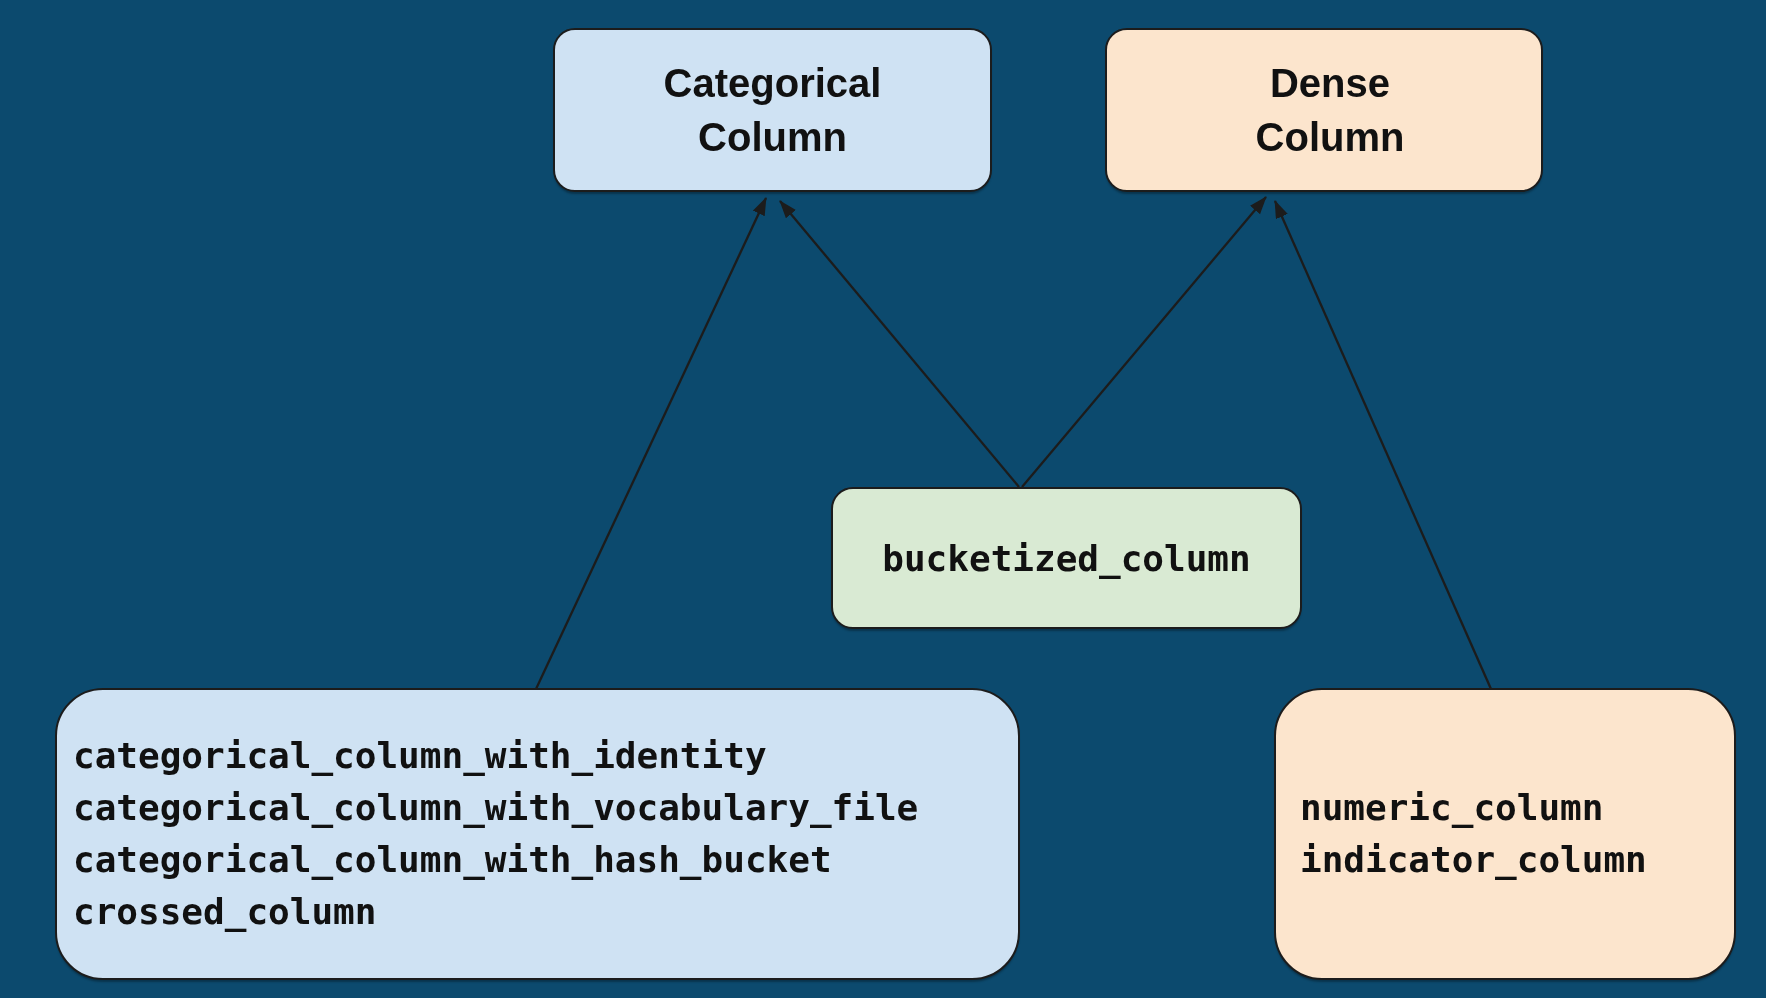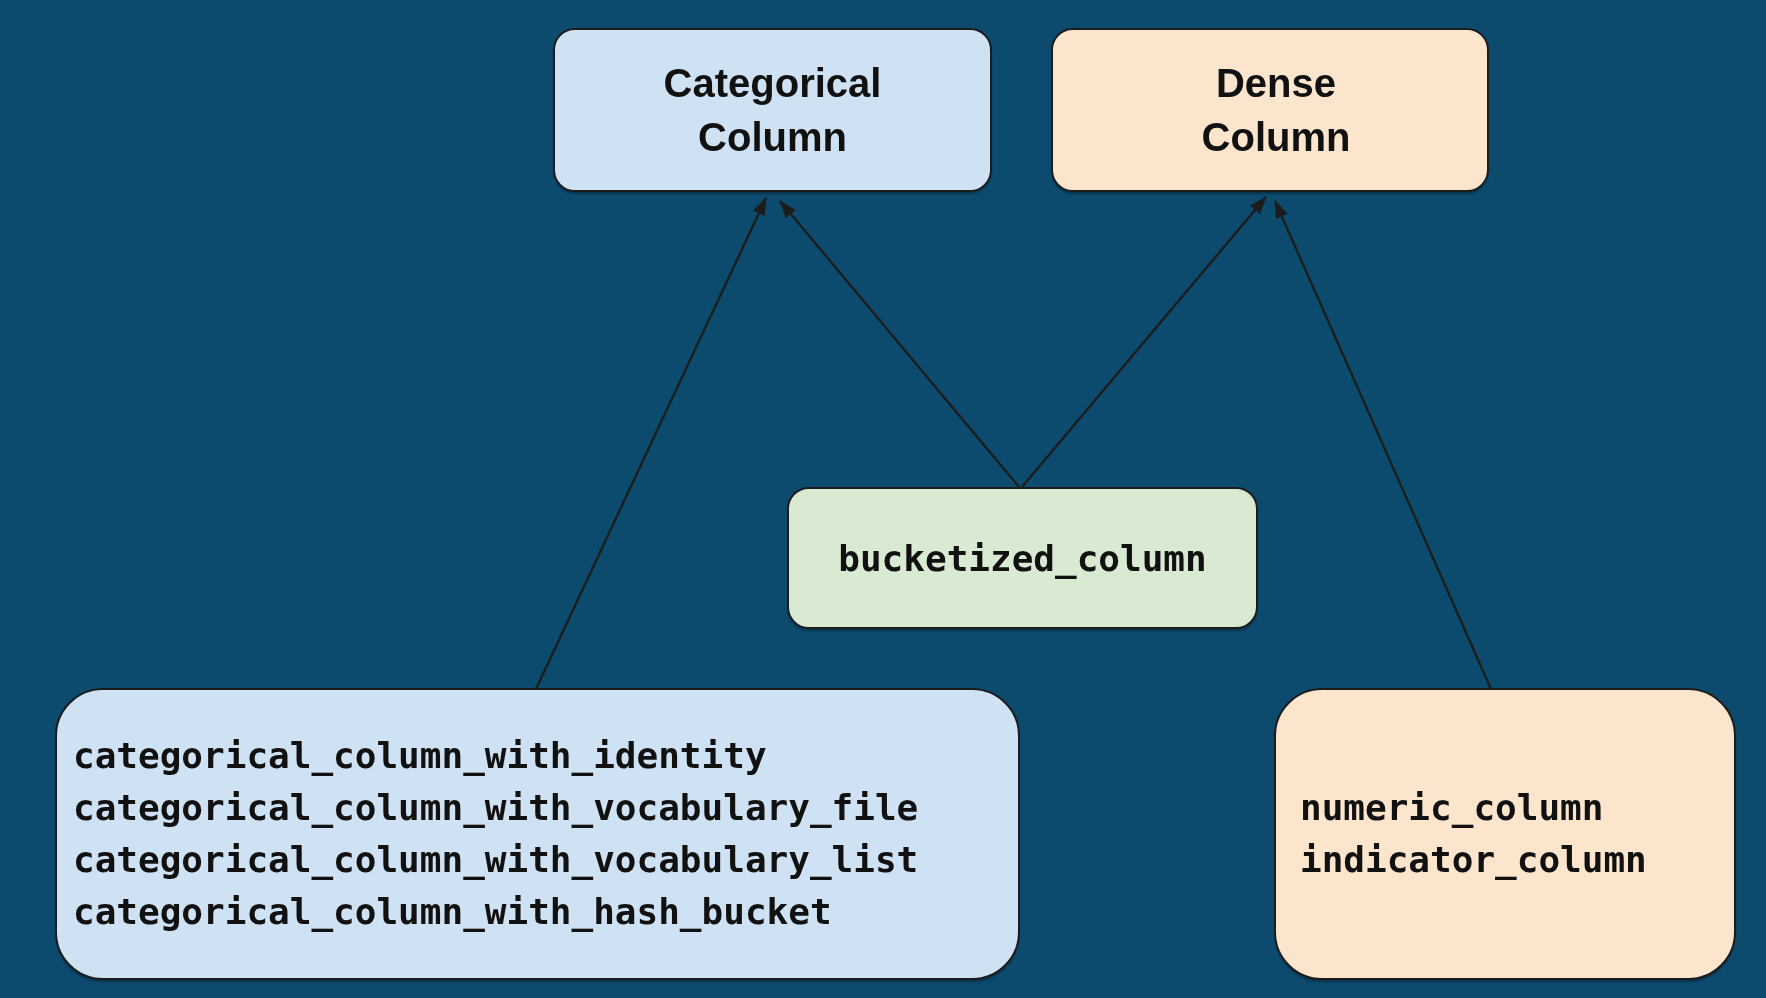--- a/index.html
+++ b/index.html
@@ -14,24 +14,24 @@
     box-shadow:0 3px 2px -1px rgba(0,0,0,0.30);
   }
   .fill-blue{background:#cfe2f3;}
   .fill-peach{background:#fce5cd;}
   .fill-green{background:#d9ead3;}
   .top-node{
     border-radius:22px;align-items:center;text-align:center;
     font-weight:bold;font-size:40px;line-height:54px;
   }
   .mono{font-family:"DejaVu Sans Mono",monospace;font-weight:bold;font-size:36px;}
-  .single-node{border-radius:22px;text-align:center;}
+  .single-node{border-radius:22px;text-align:center;margin-left:44px;}
   .impl-node{border-radius:48px;line-height:52px;}
   #node-categorical-parent{left:553px;top:28px;width:439px;height:164px;}
-  #node-dense-parent{left:1051px;top:28px;width:438px;height:164px;padding-left:12px;}
+  #node-dense-parent{left:1105px;top:28px;width:438px;height:164px;padding-left:12px;}
   #node-bucketized{left:787px;top:487px;width:471px;height:142px;}
   #node-categorical-impl{left:55px;top:688px;width:965px;height:292px;padding-left:16px;}
   #node-dense-impl{left:1274px;top:688px;width:462px;height:292px;padding-left:24px;}
   .code-line{white-space:pre;}
 </style>
 </head>
 <body>
 
 <div class="canvas">
 
@@ -57,22 +57,22 @@
     <div>Column</div>
   </div>
 
   <div id="node-bucketized" class="node fill-green single-node mono">
     <div>bucketized_column</div>
   </div>
 
   <div id="node-categorical-impl" class="node fill-blue impl-node mono">
     <div class="code-line">categorical_column_with_identity</div>
     <div class="code-line">categorical_column_with_vocabulary_file</div>
-    <div class="code-line">categorical_column_with_vocabulary_list</div>
     <div class="code-line">categorical_column_with_hash_bucket</div>
+    <div class="code-line">crossed_column</div>
   </div>
 
   <div id="node-dense-impl" class="node fill-peach impl-node mono">
     <div class="code-line">numeric_column</div>
     <div class="code-line">indicator_column</div>
   </div>
 
 </div>
 
 </body></html>

